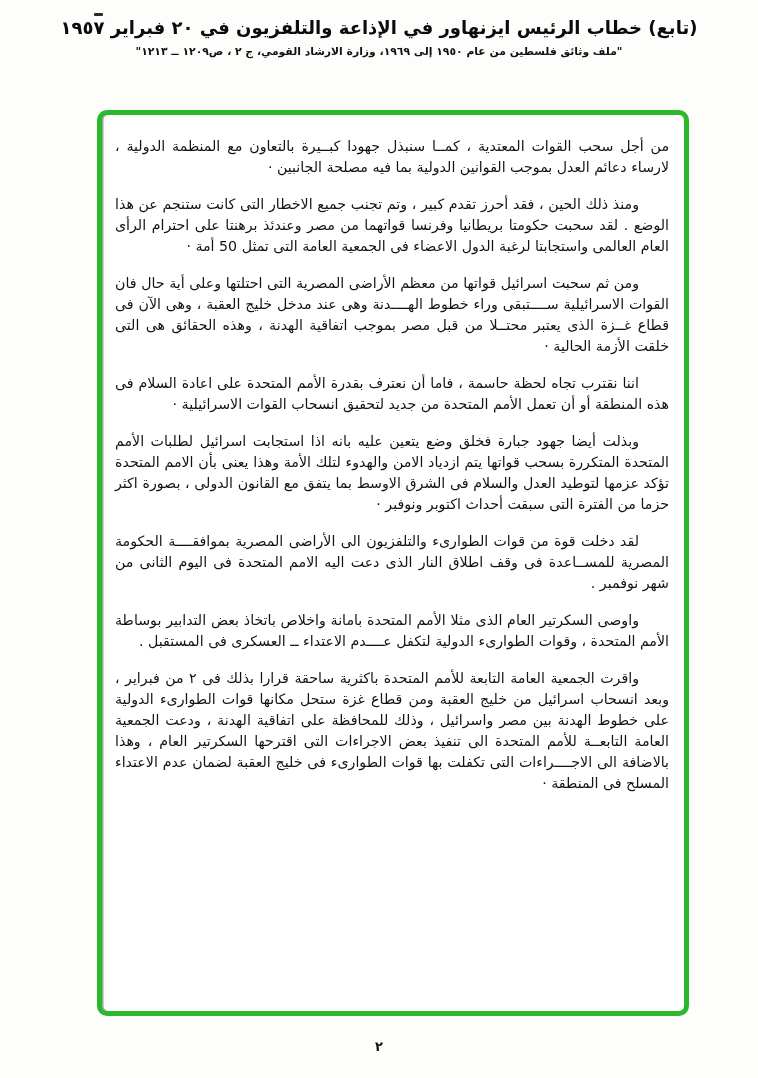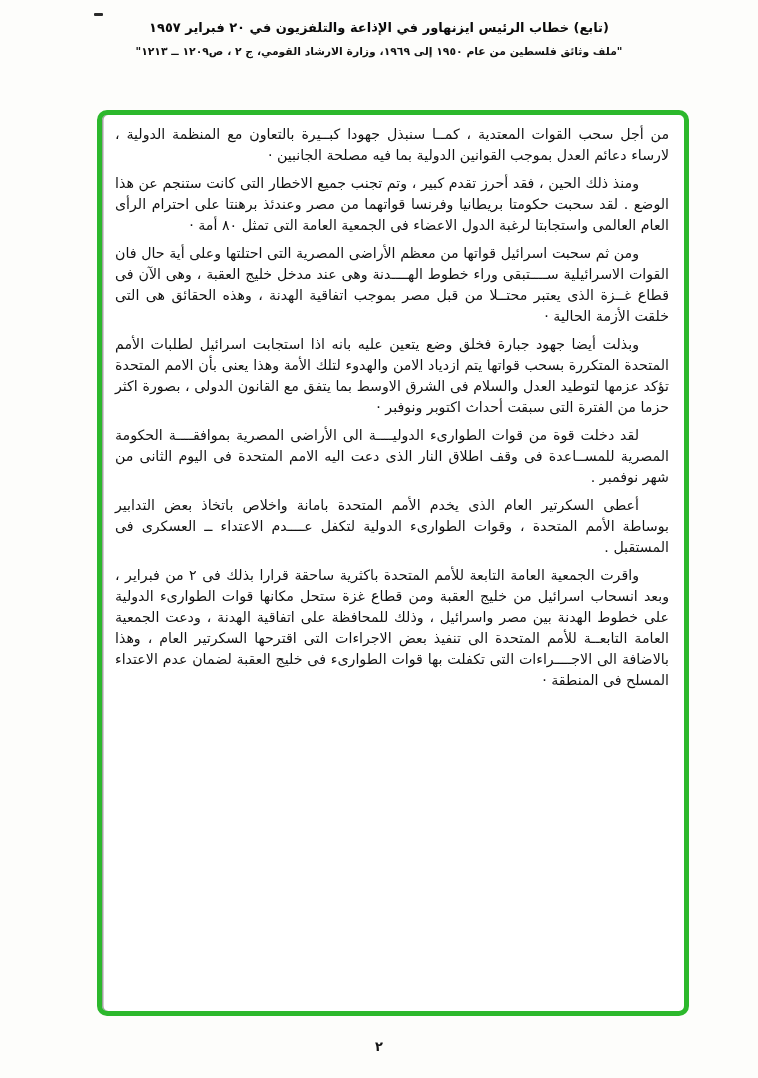--- a/index.html
+++ b/index.html
@@ -9,34 +9,34 @@
   }
   .page { position:absolute; inset:0; }
   .scan-mark {
     position:absolute; left:94px; top:13px; width:9px; height:3px;
     background:#2a2a2a; border-radius:1px;
   }
   .header {
     position:absolute; top:16px; left:0; right:0; text-align:center;
     direction:rtl; color:#0b0b0b;
   }
-  .title { font-size:13px; font-weight:bold; line-height:24px; }
+  .title { font-size:18px; font-weight:bold; line-height:24px; }
   .source { margin-top:5px; font-size:10.8px; font-weight:bold; color:#111; }
   .frame {
     position:absolute; left:97px; top:110px; width:592px; height:906px;
     box-sizing:border-box; border:5px solid #2cb82c; border-radius:10px;
     background:#ffffff; box-shadow: inset 1.5px 0 0 rgba(45,45,45,0.45);
   }
   .content {
     position:absolute; left:100px; top:114px; width:586px; height:898px;
     box-sizing:border-box; padding:6px 17px 0 15px; overflow:hidden;
     direction:rtl; text-align:justify; color:#121212;
     font-size:14.2px; line-height:21px;
   }
-  .content p { margin:4px 0 7px 0; }
+  .content p { margin:16px 0 7px 0; }
   .content p.indent { text-indent:30px; }
   .page-number {
     position:absolute; bottom:24px; left:0; right:0; text-align:center;
     font-size:13px; font-weight:bold; color:#141414;
   }
 </style>
 </head>
 <body>
 
 <div class="page">
@@ -45,23 +45,24 @@
 
   <div class="header">
     <div class="title">(تابع) خطاب الرئيس ايزنهاور في الإذاعة والتلفزيون في ٢٠ فبراير ١٩٥٧</div>
     <div class="source">"ملف وثائق فلسطين من عام ١٩٥٠ إلى ١٩٦٩، وزارة الارشاد القومي، ج ٢ ، ص١٢٠٩ ــ ١٢١٣"</div>
   </div>
 
   <div class="frame"></div>
 
   <div class="content" dir="rtl">
     <p>من أجل سحب القوات المعتدية ، كمــا سنبذل جهودا كبــيرة بالتعاون مع المنظمة الدولية ، لارساء دعائم العدل بموجب القوانين الدولية بما فيه مصلحة الجانبين ·</p>
-    <p class="indent">ومنذ ذلك الحين ، فقد أحرز تقدم كبير ، وتم تجنب جميع الاخطار التى كانت ستنجم عن هذا الوضع . لقد سحبت حكومتا بريطانيا وفرنسا قواتهما من مصر وعندئذ برهنتا على احترام الرأى العام العالمى واستجابتا لرغبة الدول الاعضاء فى الجمعية العامة التى تمثل ٨٠ أمة ·</p>
+    <p class="indent">ومنذ ذلك الحين ، فقد أحرز تقدم كبير ، وتم تجنب جميع الاخطار التى كانت ستنجم عن هذا الوضع . لقد سحبت حكومتا بريطانيا وفرنسا قواتهما من مصر وعندئذ برهنتا على احترام الرأى العام العالمى واستجابتا لرغبة الدول الاعضاء فى الجمعية العامة التى تمثل 50 أمة ·</p>
     <p class="indent">ومن ثم سحبت اسرائيل قواتها من معظم الأراضى المصرية التى احتلتها وعلى أية حال فان القوات الاسرائيلية ســــتبقى وراء خطوط الهــــدنة وهى عند مدخل خليج العقبة ، وهى الآن فى قطاع غــزة الذى يعتبر محتــلا من قبل مصر بموجب اتفاقية الهدنة ، وهذه الحقائق هى التى خلقت الأزمة الحالية ·</p>
+    <p class="indent">اننا نقترب تجاه لحظة حاسمة ، فاما أن نعترف بقدرة الأمم المتحدة على اعادة السلام فى هذه المنطقة أو أن تعمل الأمم المتحدة من جديد لتحقيق انسحاب القوات الاسرائيلية ·</p>
     <p class="indent">وبذلت أيضا جهود جبارة فخلق وضع يتعين عليه بانه اذا استجابت اسرائيل لطلبات الأمم المتحدة المتكررة بسحب قواتها يتم ازدياد الامن والهدوء لتلك الأمة وهذا يعنى بأن الامم المتحدة تؤكد عزمها لتوطيد العدل والسلام فى الشرق الاوسط بما يتفق مع القانون الدولى ، بصورة اكثر حزما من الفترة التى سبقت أحداث اكتوبر ونوفبر ·</p>
-    <p class="indent">لقد دخلت قوة من قوات الطوارىء الدوليــــة الى الأراضى المصرية بموافقــــة الحكومة المصرية للمســاعدة فى وقف اطلاق النار الذى دعت اليه الامم المتحدة فى اليوم الثانى من شهر نوفمبر .</p>
-    <p class="indent">أعطى السكرتير العام الذى يخدم الأمم المتحدة بامانة واخلاص باتخاذ بعض التدابير بوساطة الأمم المتحدة ، وقوات الطوارىء الدولية لتكفل عــــدم الاعتداء ــ العسكرى فى المستقبل .</p>
+    <p class="indent">لقد دخلت قوة من قوات الطوارىء والتلفزيون الى الأراضى المصرية بموافقــــة الحكومة المصرية للمســاعدة فى وقف اطلاق النار الذى دعت اليه الامم المتحدة فى اليوم الثانى من شهر نوفمبر .</p>
+    <p class="indent">واوصى السكرتير العام الذى مثلا الأمم المتحدة بامانة واخلاص باتخاذ بعض التدابير بوساطة الأمم المتحدة ، وقوات الطوارىء الدولية لتكفل عــــدم الاعتداء ــ العسكرى فى المستقبل .</p>
     <p class="indent">واقرت الجمعية العامة التابعة للأمم المتحدة باكثرية ساحقة قرارا بذلك فى ٢ من فبراير ، وبعد انسحاب اسرائيل من خليج العقبة ومن قطاع غزة ستحل مكانها قوات الطوارىء الدولية على خطوط الهدنة بين مصر واسرائيل ، وذلك للمحافظة على اتفاقية الهدنة ، ودعت الجمعية العامة التابعــة للأمم المتحدة الى تنفيذ بعض الاجراءات التى اقترحها السكرتير العام ، وهذا بالاضافة الى الاجــــراءات التى تكفلت بها قوات الطوارىء فى خليج العقبة لضمان عدم الاعتداء المسلح فى المنطقة ·</p>
   </div>
 
   <div class="page-number">٢</div>
 
 </div>
 
 </body></html>

